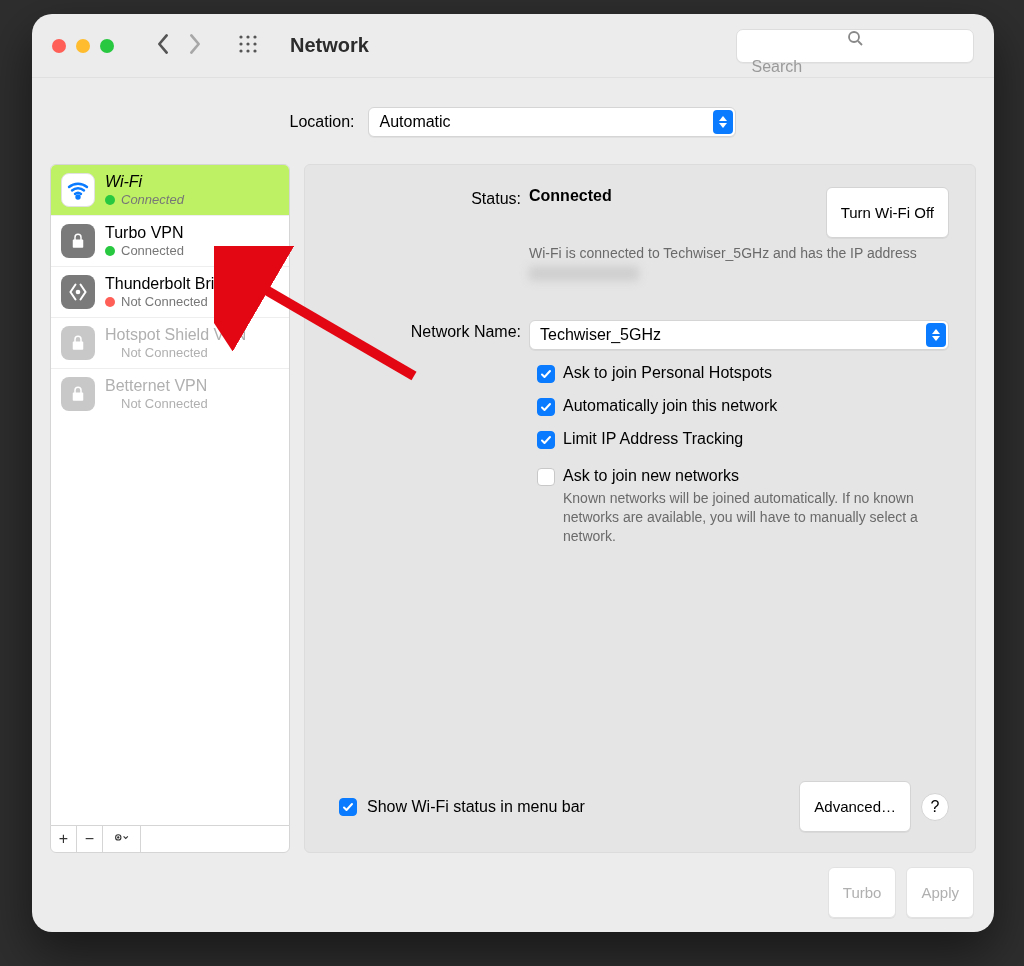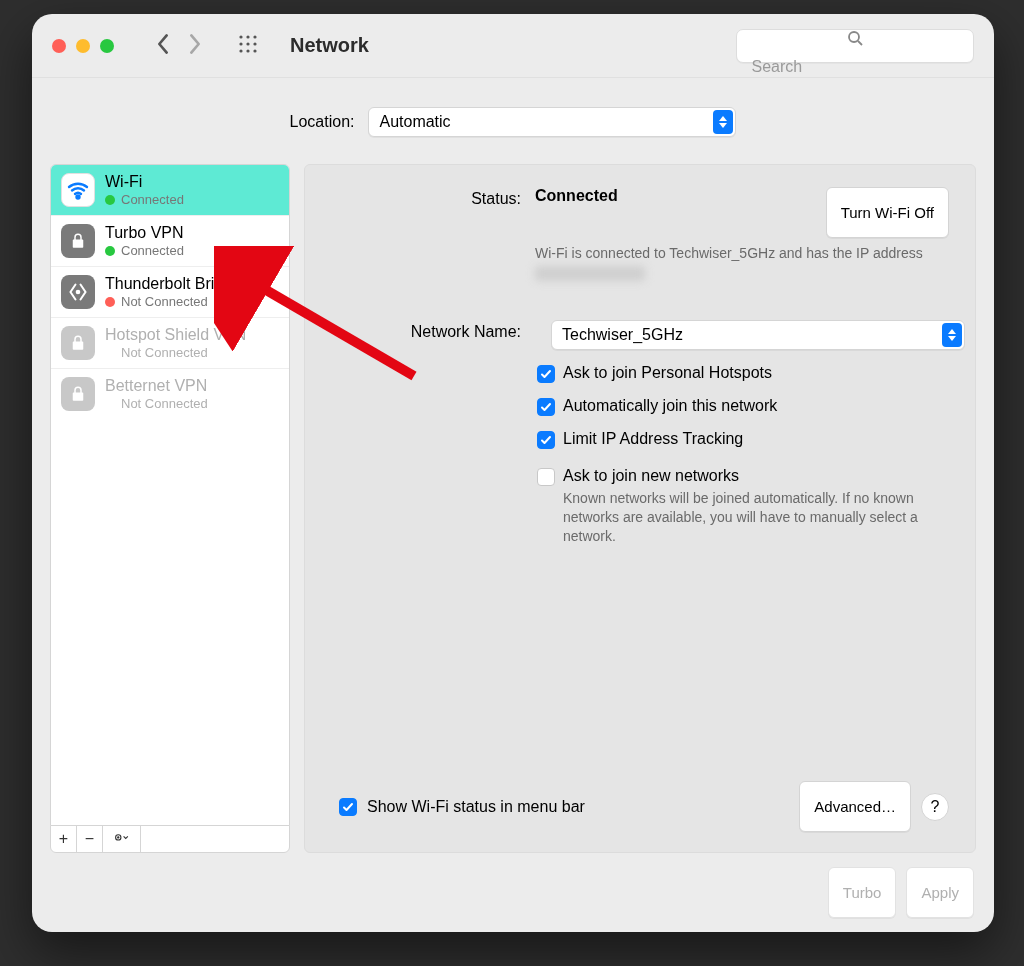--- a/index.html
+++ b/index.html
@@ -117,21 +117,21 @@
     border-radius:6px 6px 0 0;
     overflow:hidden;
   }
   .service {
     display:flex;
     gap:10px;
     padding:8px 10px;
     border-bottom:1px solid #eee;
     align-items:center;
   }
-  .service.sel { background:#5eead4; }
+  .service.sel { background:#bef264;font-style:italic; }
   .service.dim { color:#b0b0b0; }
   .svc-icon {
     width:34px; height:34px; border-radius:8px;
     display:flex; align-items:center; justify-content:center;
     flex-shrink:0;
   }
   .svc-icon.wifi { background:#fff; border:1px solid #e0e0e0; }
   .svc-icon.lock { background:#7a7a7a; color:#fff; }
   .svc-icon.lock.dim { background:#c8c8c8; }
   .svc-icon.tb { background:#7a7a7a; color:#fff; }
@@ -161,21 +161,21 @@
 
   .details {
     flex:1;
     background:#e5e5e5;
     border:1px solid #dcdcdc;
     border-radius:6px;
     padding: 22px 26px 20px 26px;
     display:flex;
     flex-direction:column;
   }
-  .row { display:flex; gap:14px; }
+  .row { display:flex; gap:8px; }
   .row .lbl {
     width:190px;
     text-align:right;
     color:#000;
     padding-top:3px;
     flex-shrink:0;
   }
   .row .val { flex:1; }
   .status-row .val { display:flex; align-items:flex-start; gap:20px; }
   .status-text { flex:1; }
@@ -185,21 +185,21 @@
     background:#fff;
     border:1px solid #d4d4d4;
     border-radius:6px;
     padding:16px 14px;
     font-size:15px;
     box-shadow:0 1px 0 rgba(0,0,0,.05);
     white-space:nowrap;
   }
   .btn.dim { color:#b0b0b0; border-color:#e2e2e2; }
   .network-row { margin-top:38px; }
-  .network-row .select { width:100%;margin-left:16px; }
+  .network-row .select { width:100%; }
 
   .check-row { display:flex; gap:16px; margin-top:14px; }
   .check-row .spacer { width:190px; flex-shrink:0; }
   .check-row .content { display:flex; gap:8px; align-items:flex-start; flex:1; }
   .checkbox {
     width:18px; height:18px; border-radius:4px; flex-shrink:0;
     display:flex; align-items:center; justify-content:center;
     border:1px solid #c8c8c8; background:#fff;
     margin-top:1px;
   }

